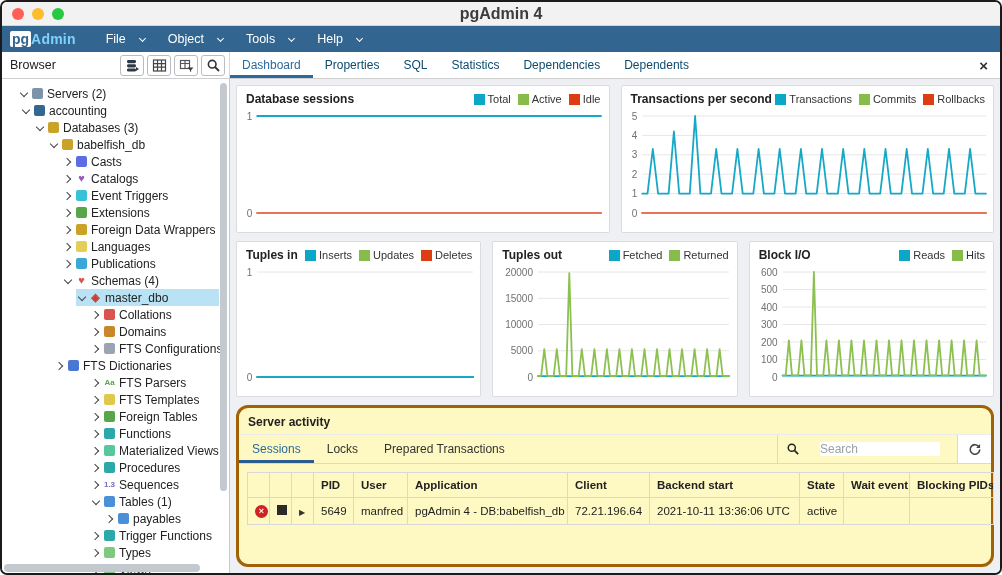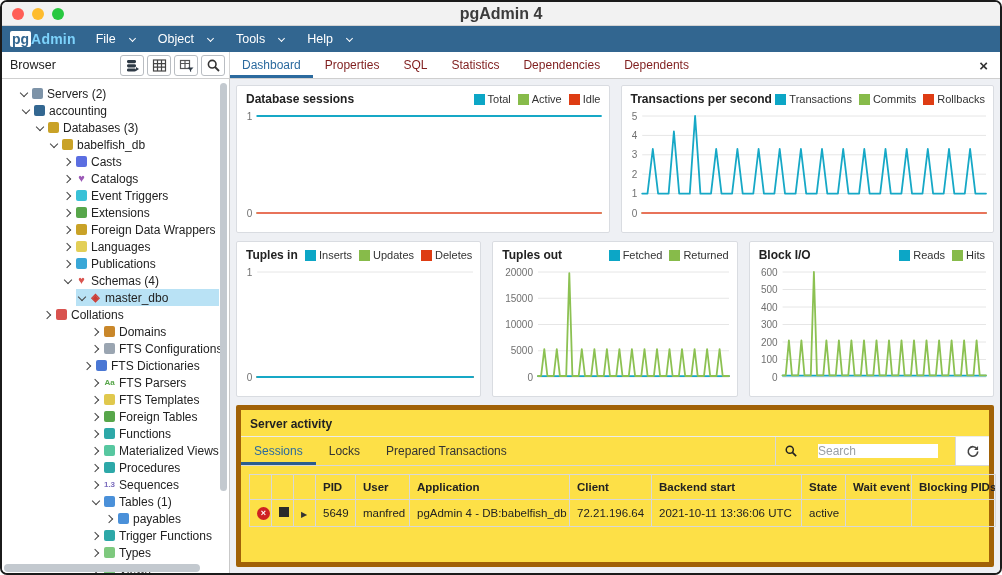--- a/index.html
+++ b/index.html
@@ -10,36 +10,36 @@
   
   .titlebar { height:24px; background:#f2f2f2; border-bottom:1px solid #d4d4d4; position:relative;
               display:flex; align-items:center; flex:none; }
   .traffic { display:flex; gap:8px; margin-left:10px; }
   .tl { width:12px; height:12px; border-radius:50%; display:inline-block; }
   .tl.red { background:#ff5f57; } .tl.yellow { background:#febc2e; } .tl.green { background:#28c840; }
   .wintitle { position:absolute; left:0; right:0; text-align:center; font-size:16px; font-weight:bold; color:#3c3c3c; }
 
   
   .appbar { height:26px; background:#326690; display:flex; align-items:center; flex:none; padding-left:8px; }
-  .logo { display:flex; align-items:center; margin-right:10px;text-align:center; }
+  .logo { display:flex; align-items:center; margin-right:20px;text-align:center; }
   .logo-pg { background:#fff; color:#326690; font-weight:bold; font-size:14px; padding:0 2px; border-radius:2px; line-height:16px; }
   .logo-admin { color:#7dd3fc; font-weight:bold; font-size:14px; letter-spacing:.2px; }
   .menus { display:flex; }
   .menu { color:#fff; font-size:12.5px; padding:0 12px 0 10px; height:26px; display:flex; align-items:center; gap:13px; cursor:default; }
   .mchev { width:7px; height:7px; position:relative; display:inline-block; }
   .mchev::before { content:""; position:absolute; width:4px; height:4px; border-right:1.4px solid #fff; border-bottom:1.4px solid #fff; transform:rotate(45deg); top:0; left:1px; }
 
   
   .subbar { height:27px; display:flex; flex:none; border-bottom:1px solid #cfcfcf; background:#fff; }
   .browser-head { width:228px; flex:none; display:flex; align-items:center; padding:0 4px 0 8px; border-right:1px solid #d6d6d6; }
   .browser-label { font-size:12.5px; color:#222; flex:1; }
   .tool-buttons { display:flex; gap:3px; align-items:center; }
   .tbtn { width:24px; height:21px; border:1px solid #b9bdc2; border-radius:3px; background:#fff; display:flex; align-items:center; justify-content:center; padding:0; }
   .tabstrip { flex:1; display:flex; align-items:stretch; position:relative; }
-  .tab { font-size:12px; color:#7f1d1d; padding:0 12px; display:flex; align-items:center; border-bottom:3px solid transparent; padding-top:3px; cursor:default; }
+  .tab { font-size:12px; color:#0c4a6e; padding:0 12px; display:flex; align-items:center; border-bottom:3px solid transparent; padding-top:3px; cursor:default; }
   .tab.active { color:#2b6a9e; border-bottom-color:#2b6a9e; }
   .tab-close { margin-left:auto; margin-right:12px; align-self:center; font-size:15px; font-weight:bold; color:#333; cursor:default; line-height:1; }
 
   
   .content { flex:1; display:flex; min-height:0; }
 
   
   .sidebar { width:228px; flex:none; border-right:1px solid #c9c9c9; position:relative; overflow:hidden; background:#fff; }
   .tree { padding-top:6px; }
   .trow { height:17px; display:flex; align-items:center; white-space:nowrap; }
@@ -65,21 +65,21 @@
   .chart-title { font-size:12px; font-weight:bold; color:#222; }
   .legend { display:flex; align-items:center; gap:7px; }
   .legend-item { display:flex; align-items:center; gap:3px; }
   .legend-swatch { width:11px; height:11px; display:inline-block; }
   .legend-label { font-size:11px; color:#333; }
   .row1 .chart-body { height:114px; }
   .row2 .chart-body { height:122px; }
   .chart-body { width:100%; }
 
   
-  .activity { background:#fde047; border:5px solid #a16207; border-radius:2px; margin-top:8px; flex:1; display:flex; flex-direction:column; min-height:0; }
+  .activity { background:#fef9c3; border:3px solid #a16207; border-radius:12px; margin-top:8px; flex:1; display:flex; flex-direction:column; min-height:0; }
   .activity-title { font-size:12px; font-weight:bold; color:#222; padding:7px 9px 5px; }
   .activity-tabbar { display:flex; align-items:stretch; border-bottom:1px solid #d8d8d8; border-top:1px solid #ececec; height:30px; flex:none; }
   .activity-tabs { display:flex; flex:1; }
   .atab { font-size:12px; color:#333; padding:0 13px; display:flex; align-items:center; border-bottom:3px solid transparent; padding-top:3px; cursor:default; }
   .atab.active { color:#2b6a9e; border-bottom-color:#2b5d8c; }
   .activity-search { display:flex; align-items:center; border-left:1px solid #d8d8d8; padding:0 8px; gap:20px; width:180px; flex:none; }
   .activity-search input { border:none; outline:none; font-size:12px; color:#333; width:120px; font-family:"Liberation Sans",sans-serif; }
   .activity-search input::placeholder { color:#9aa0a6; }
   .refresh-btn { width:34px; border-left:1px solid #d8d8d8; background:#fff; display:flex; align-items:center; justify-content:center; border-top:none; border-right:none; border-bottom:none; }
   .activity-table-wrap { padding:8px; }
@@ -268,42 +268,42 @@
               <span class="tlabel">Schemas (4)</span>
             </div>
           </div>
           <div class="trow" style="padding-left: 74px;">
             <div class="trow-inner selected">
               <span class="caret"></span>
               <span class="tglyph" style="color: rgb(204, 59, 51);">◈</span>
               <span class="tlabel">master_dbo</span>
             </div>
           </div>
-          <div class="trow" style="padding-left: 40px;">
+          <div class="trow" style="padding-left: 88px;">
             <div class="trow-inner">
               <span class="caret collapsed"></span>
               <span class="tswatch" style="background: rgb(217, 83, 79);"></span>
               <span class="tlabel">Collations</span>
             </div>
           </div>
           <div class="trow" style="padding-left: 88px;">
             <div class="trow-inner">
               <span class="caret collapsed"></span>
               <span class="tswatch" style="background: rgb(201, 135, 42);"></span>
               <span class="tlabel">Domains</span>
             </div>
           </div>
           <div class="trow" style="padding-left: 88px;">
             <div class="trow-inner">
               <span class="caret collapsed"></span>
               <span class="tswatch" style="background: rgb(154, 165, 177);"></span>
               <span class="tlabel">FTS Configurations</span>
             </div>
           </div>
-          <div class="trow" style="padding-left: 80px;">
+          <div class="trow" style="padding-left: 52px;">
             <div class="trow-inner">
               <span class="caret collapsed"></span>
               <span class="tswatch" style="background: rgb(74, 119, 212);"></span>
               <span class="tlabel">FTS Dictionaries</span>
             </div>
           </div>
           <div class="trow" style="padding-left: 88px;">
             <div class="trow-inner">
               <span class="caret collapsed"></span>
               <span class="tglyph" style="color: rgb(87, 166, 74); font-size: 8px;">Aa</span>

